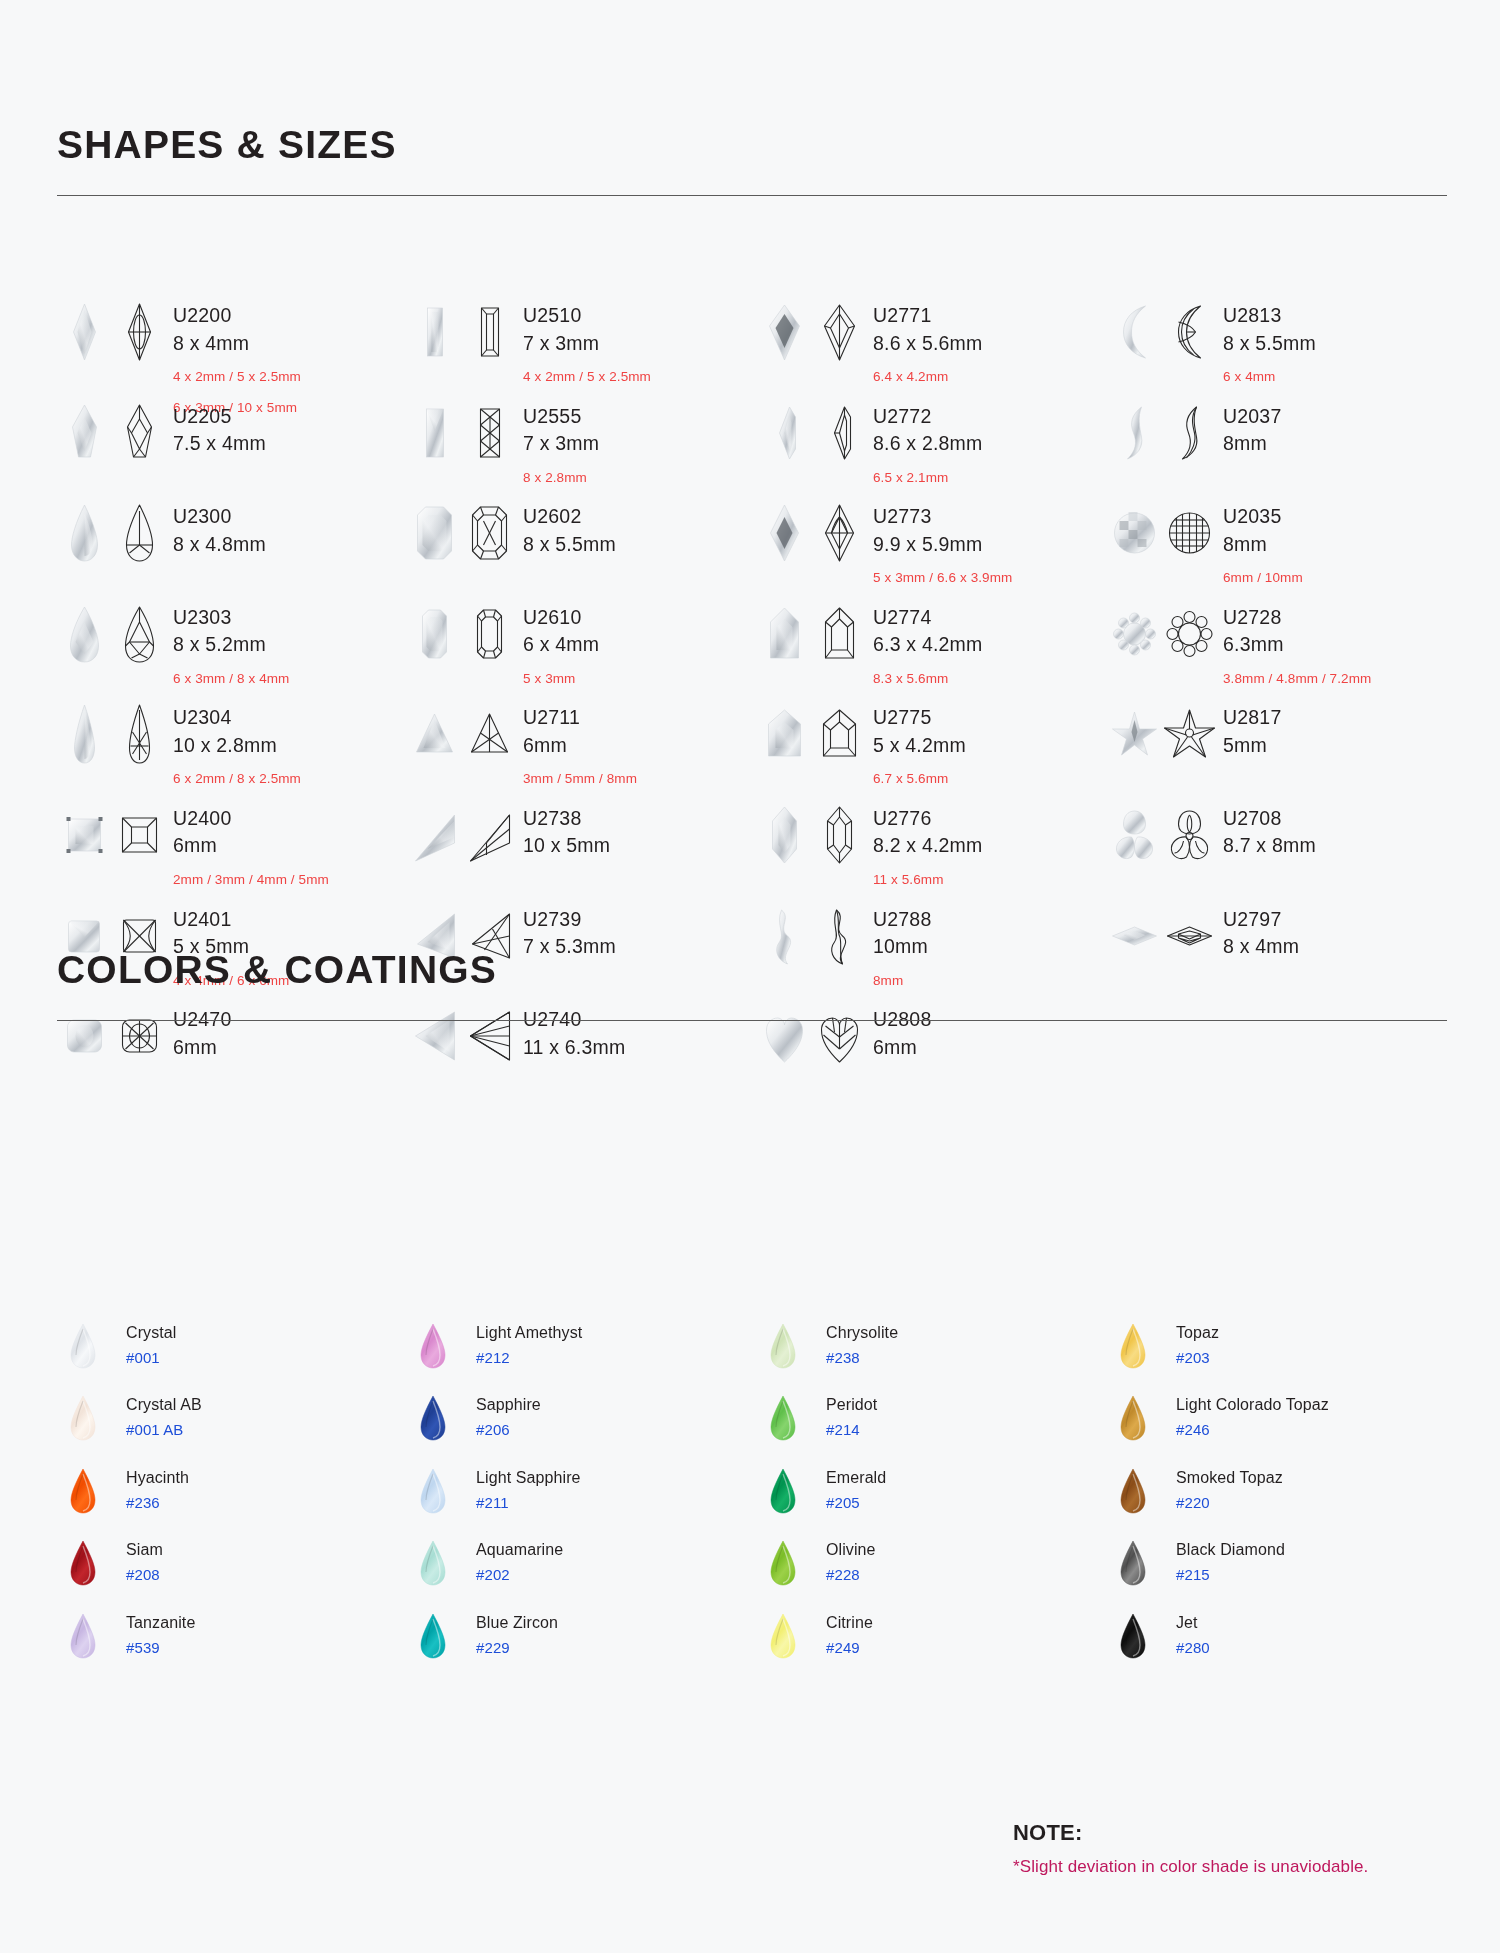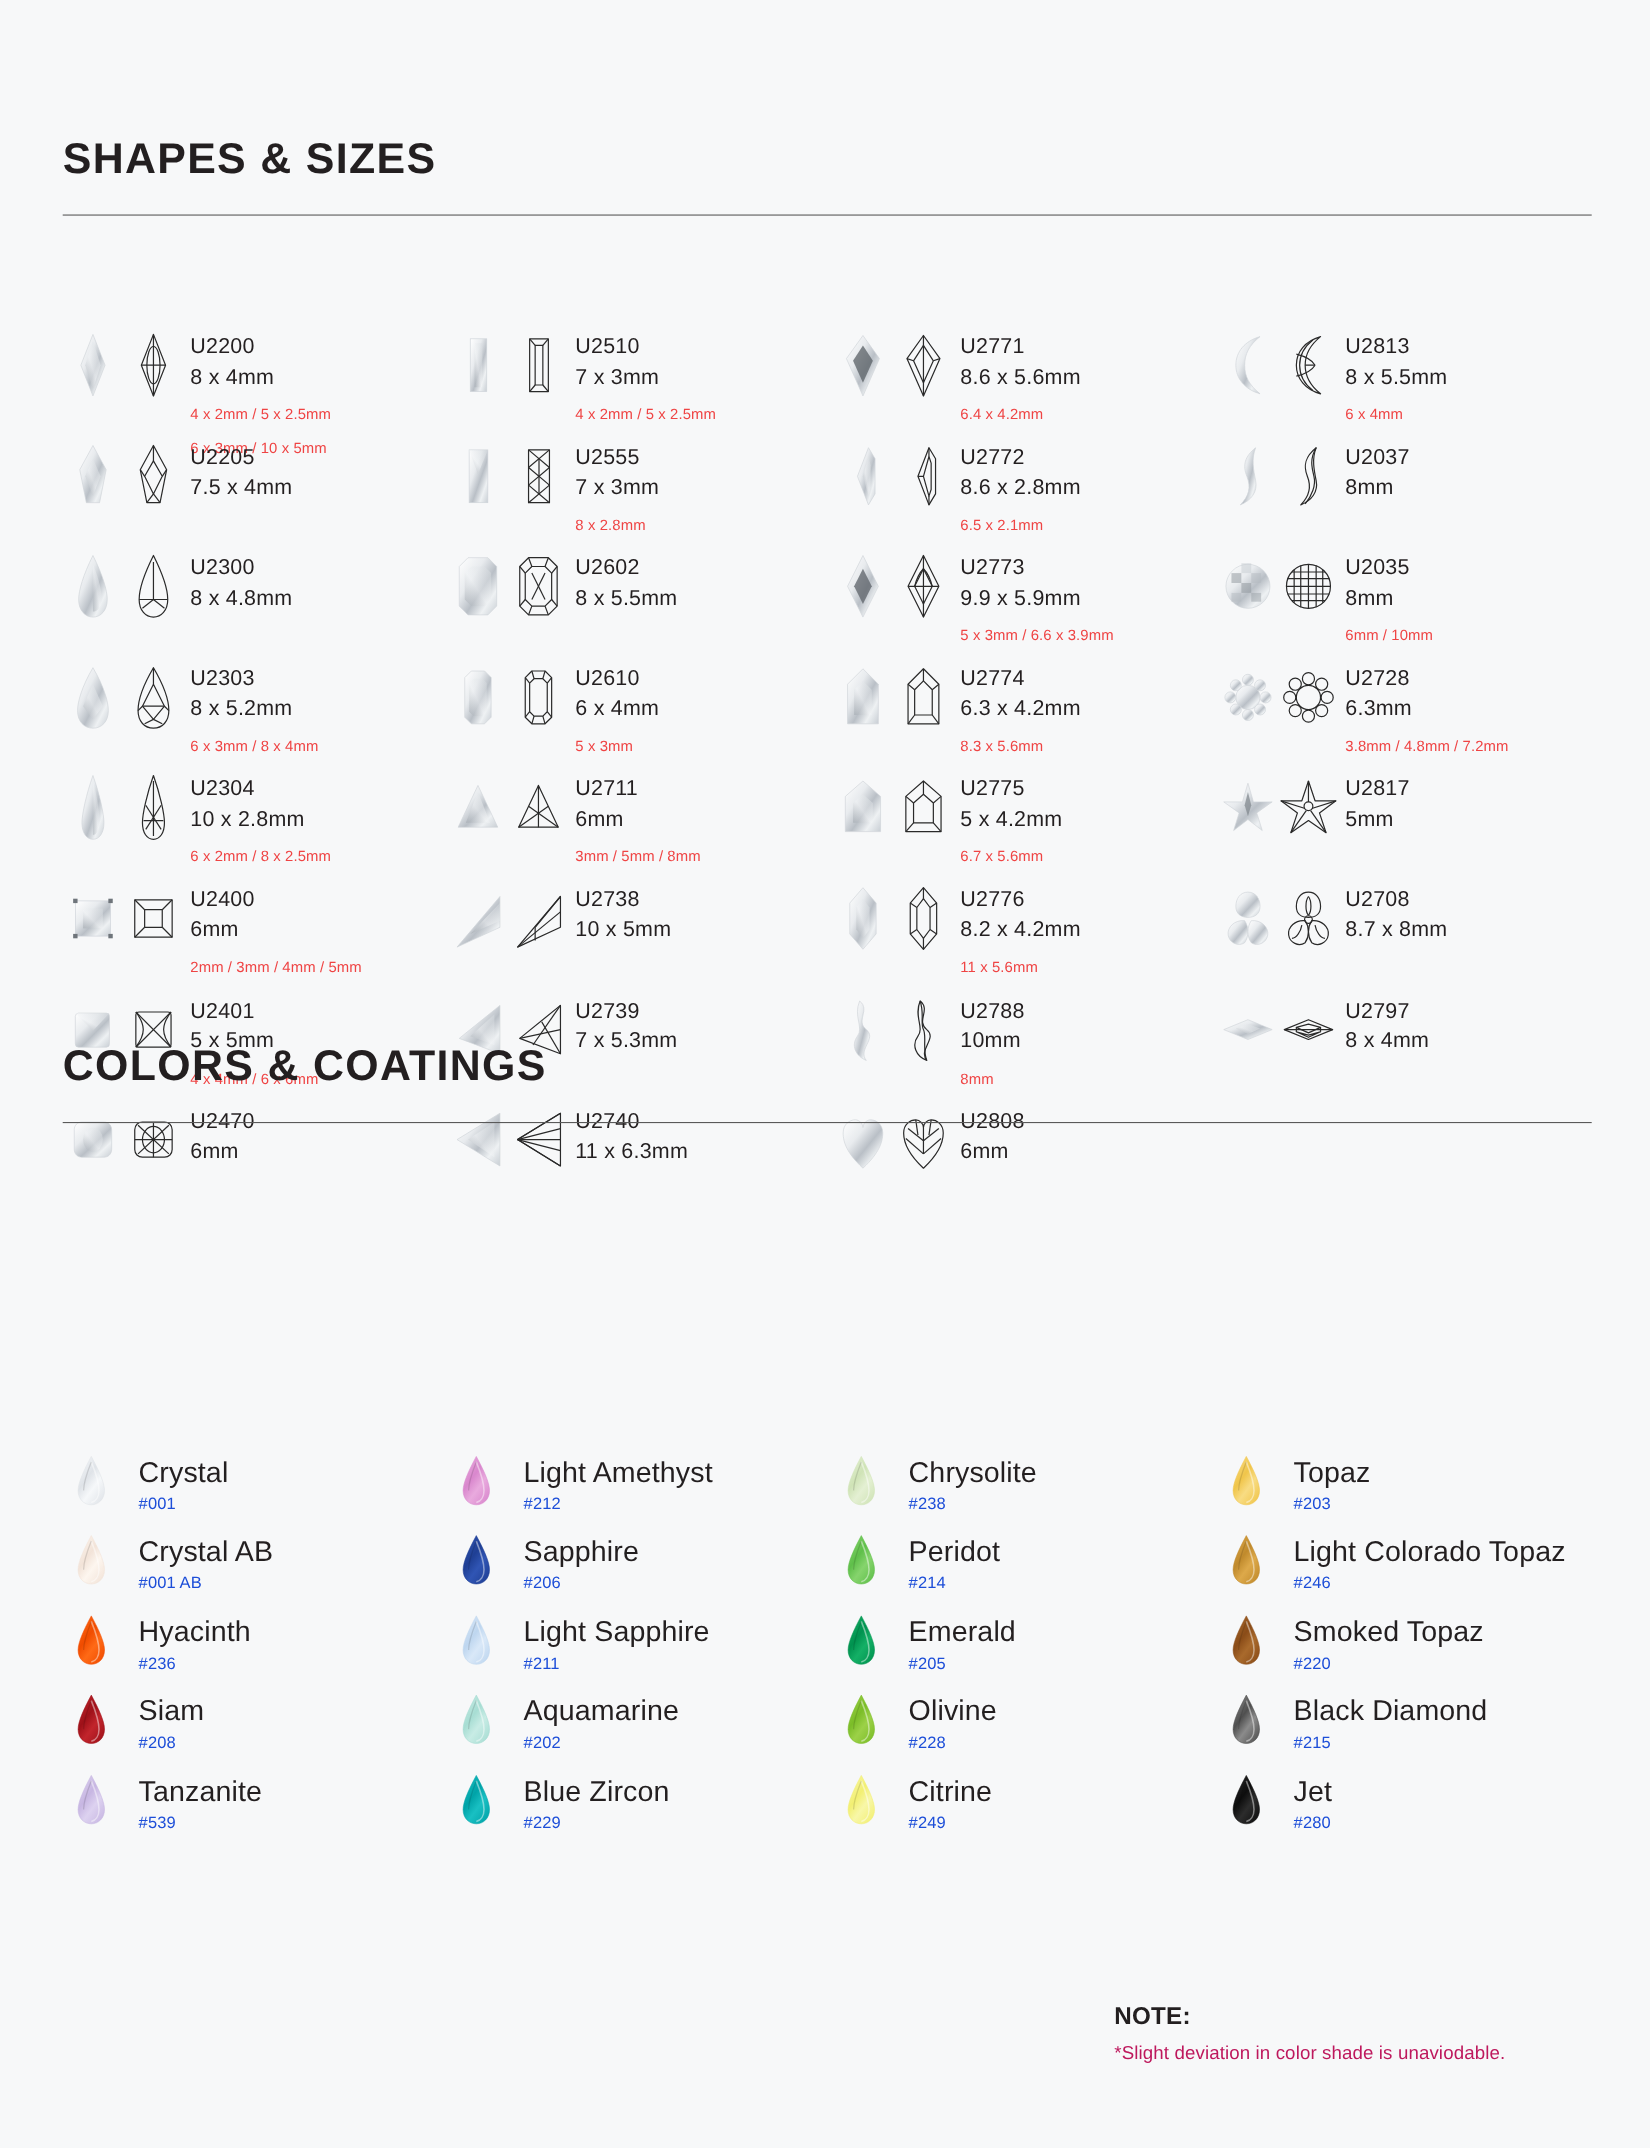--- a/index.html
+++ b/index.html
@@ -92,21 +92,21 @@
     display:flex;
     align-items:flex-start;
   }
   .color-art {
     width:52px; height:52px;
     display:flex; align-items:center; justify-content:center;
     flex:0 0 auto;
   }
   .color-text { margin-left:17px; padding-top:5px; line-height:1; }
   .color-name {
-    font-size:26px;
+    font-size:16px;
     color:#231f20;
     letter-spacing:0.1px;
     white-space:nowrap;
   }
   .color-code {
     font-size:15px;
     color:#1d4ed8;
     margin-top:9px;
     letter-spacing:0.1px;
     white-space:nowrap;

